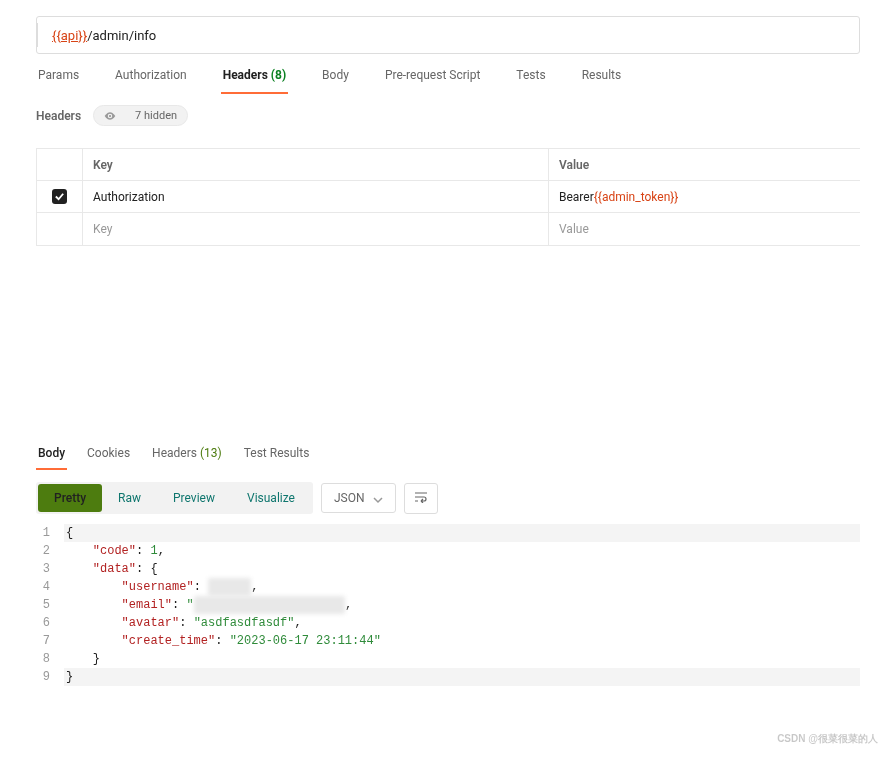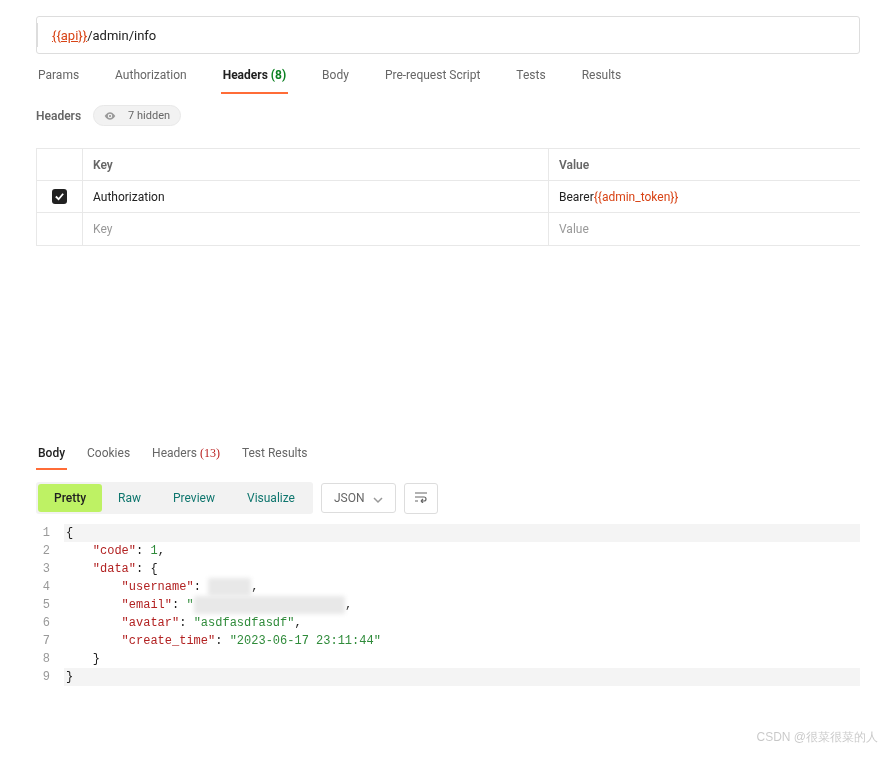--- a/index.html
+++ b/index.html
@@ -13,61 +13,61 @@
     .url-input .var { color: #d84315; text-decoration: underline; }
     
     .tabs-row { display: flex; gap: 32px; padding: 14px 36px 0 36px; font-size: 12px; color: #666; border-bottom: 1px solid transparent; }
     .tab { padding: 0 2px 10px 2px; cursor: pointer; }
     .tab.active { color: #212121; border-bottom: 2px solid #ff6c37; font-weight: 700; }
     .tab .count { color: #0a8021; }
     
     .headers-section { padding: 10px 36px; }
     .section-title-row { display: flex; align-items: center; gap: 12px; }
     .section-title { font-size: 12px; color: #666; font-weight: 600; }
-    .hidden-badge { display: flex; align-items: center; gap: 12px; background: #f2f2f2; border: 1px solid #e8e8e8; padding: 3px 10px; border-radius: 14px; font-size: 11px; color: #666; }
+    .hidden-badge { display: flex; align-items: center; gap: 19px; background: #f2f2f2; border: 1px solid #e8e8e8; padding: 3px 10px; border-radius: 14px; font-size: 11px; color: #666; }
     .eye-icon { width: 12px; height: 12px; }
     
     .headers-table { margin: 12px 36px 0 36px; border: 1px solid #e8e8e8; border-right: none; }
     .headers-table .row { display: flex; min-height: 32px; justify-content: flex-end; }
     .headers-table .row:not(:last-child) { border-bottom: 1px solid #e8e8e8; }
     .cell { padding: 8px 10px; display: flex; align-items: center; font-size: 12px; }
     .cell.check { width: 46px; justify-content: center; border-right: 1px solid #e8e8e8; }
     .cell.key { width: 466px; border-right: 1px solid #e8e8e8; }
     .cell.value { flex: 1; }
     .header-row.thead .cell { color: #666; font-weight: 600; }
     .checkbox { width: 15px; height: 15px; background: #212121; border-radius: 3px; display: flex; align-items: center; justify-content: center; }
     .checkbox svg { width: 11px; height: 11px; }
     .placeholder { color: #999; }
     .token-var { color: #d84315; }
     
     .response-section { margin-top: 200px; padding: 0 36px; }
     .resp-tabs { display: flex; gap: 18px; font-size: 12px; color: #666; }
     .resp-tab { padding: 0 2px 8px 2px; cursor: pointer; }
     .resp-tab.active { color: #212121; border-bottom: 2px solid #ff6c37; font-weight: 500; }
-    .resp-tab .rcount { color: #b91c1c; font-family: Liberation Serif, serif; }
+    .resp-tab .rcount { color: #4d7c0f; }
     
     .resp-toolbar { display: flex; gap: 8px; margin-top: 12px; align-items: center; }
     .view-modes { display: flex; background: #f2f2f2; border-radius: 3px; padding: 2px; }
     .view-mode { padding: 7px 16px; font-size: 12px; color: #0f766e; cursor: pointer; border-radius: 3px; }
-    .view-mode.active { background: #bef264; color: #212121; font-weight: 500; }
+    .view-mode.active { background: #4d7c0f; color: #212121; font-weight: 500; }
     .format-select { display: flex; align-items: flex-end; gap: 8px; border: 1px solid #ddd; border-radius: 3px; padding: 7px 12px; font-size: 12px; color: #666; cursor: pointer; }
     .wrap-btn { border: 1px solid #ddd; border-radius: 3px; padding: 7px 9px; cursor: pointer; color: #666; }
     
     .code-view { margin-top: 10px; font-family: "Courier New", monospace; font-size: 12px; line-height: 18px; }
     .code-line { display: flex; }
     .line-num { width: 28px; text-align: right; color: #999; padding-right: 14px; user-select: none; }
     .line-content { flex: 1; white-space: pre; }
     .jkey { color: #b22222; }
     .jstr { color: #2f8b3a; }
     .jnum { color: #2f8b3a; }
     .jpunc { color: #212121; }
     .redact { background: #e8e8e8; color: #e8e8e8; border-radius: 2px; filter: blur(2px); display: inline-block; }
     .line-content.hl { background: #f4f4f4; display: inline-block; padding: 0 2px; }
     
-    .watermark { position: fixed; bottom: 18px; right: 18px; font-size: 12px; color: rgba(0,0,0,0.22); font-family: sans-serif; }
+    .watermark { position: fixed; bottom: 18px; right: 18px; font-size: 10px; color: rgba(0,0,0,0.22); font-family: sans-serif; font-weight: bold; }
   </style>
 </head>
 <body>
 
 <div class="request-bar">
   <div class="divider"></div>
   <div class="url-input">
     <span class="var">{{api}}</span><span>/admin/info</span>
   </div>
 </div>

